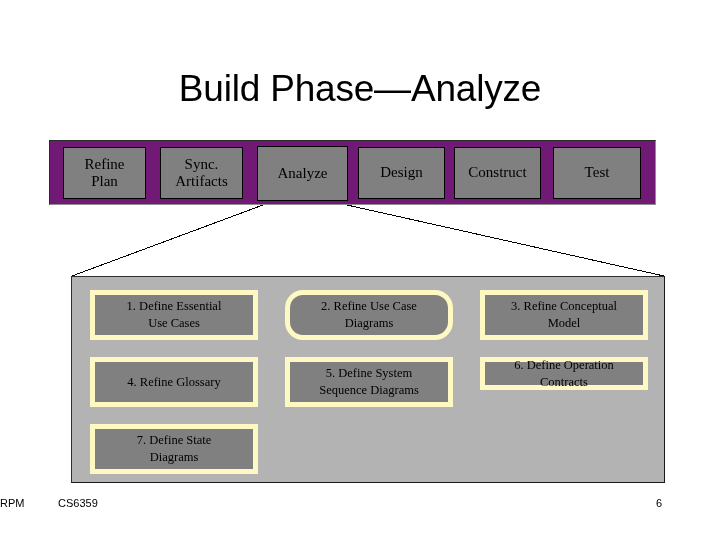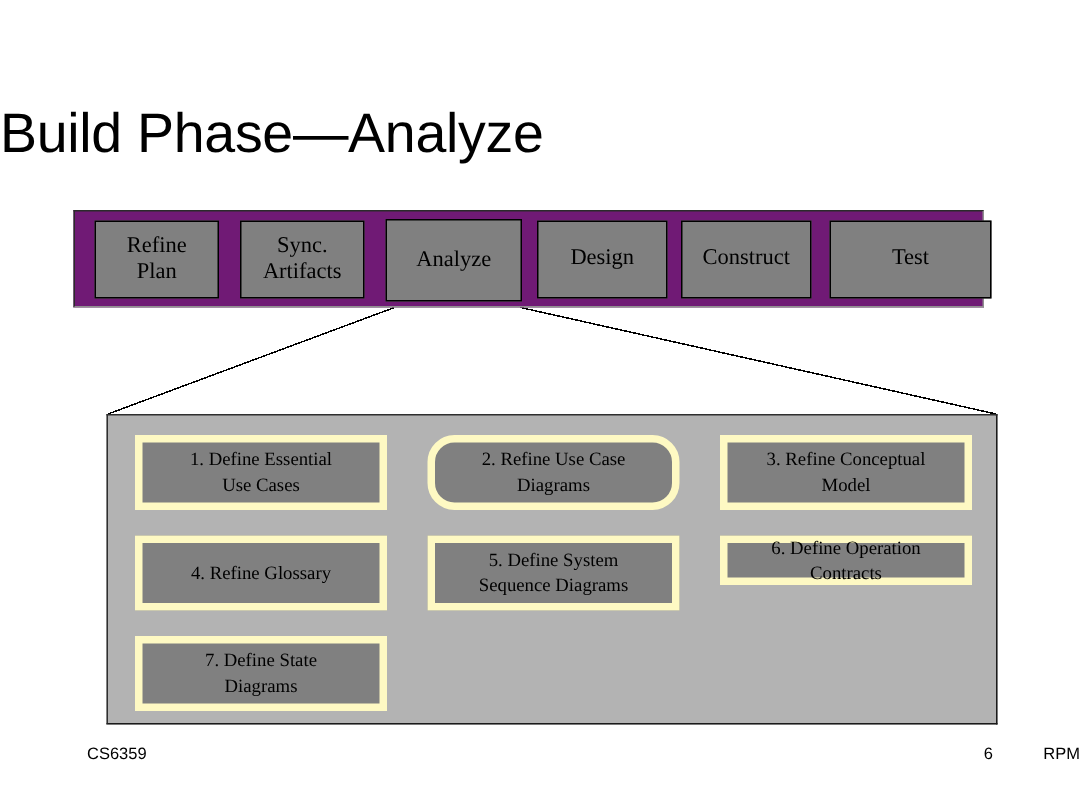--- a/index.html
+++ b/index.html
@@ -14,20 +14,21 @@
     overflow: hidden;
     font-family: "Liberation Sans", sans-serif;
   }
 
   
   #slide-title {
     position: absolute;
     left: 0;
     top: 68px;
     width: 720px;
+    text-align: center;
     font-family: "Liberation Sans", sans-serif;
     font-size: 37px;
     font-weight: 400;
     color: #000000;
     letter-spacing: -0.2px;
     white-space: nowrap;
   }
 
   
   #connector-svg {
@@ -102,21 +103,21 @@
   
   .footer-text {
     position: absolute;
     top: 497px;
     font-family: "Liberation Sans", sans-serif;
     font-size: 11px;
     color: #000000;
     white-space: nowrap;
   }
   #footer-course { left: 58px; }
-  #footer-center { left: 0; width: 720px; text-align: right; }
+  #footer-center { left: 0; width: 720px; text-align: left; }
   #footer-page   { left: 0; width: 720px; text-align: right; padding-right: 58px; box-sizing: border-box; }
 </style>
 </head>
 <body>
 
 <div id="slide-title">Build Phase—Analyze</div>
 
 <svg id="connector-svg" viewBox="0 0 720 540" xmlns="http://www.w3.org/2000/svg">
   <line id="conn-left" stroke="#000000" stroke-width="1" shape-rendering="crispEdges" x1="263" y1="205" x2="72" y2="276"></line>
   <line id="conn-right" stroke="#000000" stroke-width="1" shape-rendering="crispEdges" x1="347" y1="205" x2="664" y2="276"></line>
@@ -143,21 +144,21 @@
     <div class="phase-box" style="left: 308px; top: 6px; width: 87px; height: 52px;">
       <div>
         <span class="lbl">Design</span>
       </div>
     </div>
     <div class="phase-box" style="left: 404px; top: 6px; width: 87px; height: 52px;">
       <div>
         <span class="lbl">Construct</span>
       </div>
     </div>
-    <div class="phase-box" style="left: 503px; top: 6px; width: 108px; height: 52px;">
+    <div class="phase-box" style="left: 503px; top: 6px; width: 88px; height: 52px;">
       <div>
         <span class="lbl">Test</span>
       </div>
     </div>
   </div>
 
 <div id="activity-panel">
     <div class="activity-box" style="left: 18px; top: 13px; width: 168px; height: 50px;">
       <div>
         <div>1. Define Essential</div>

